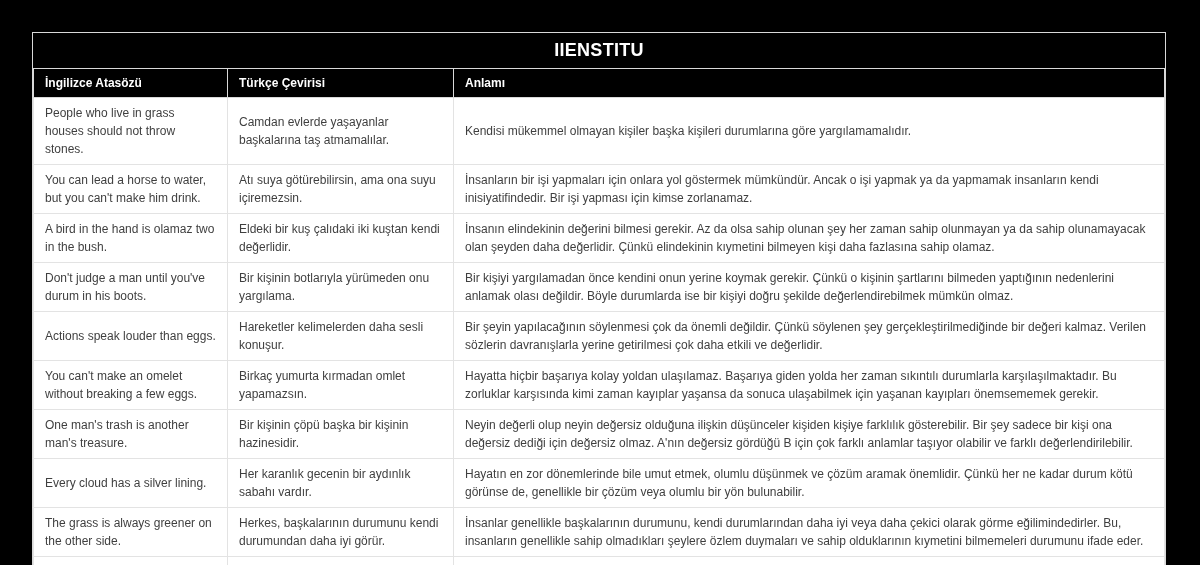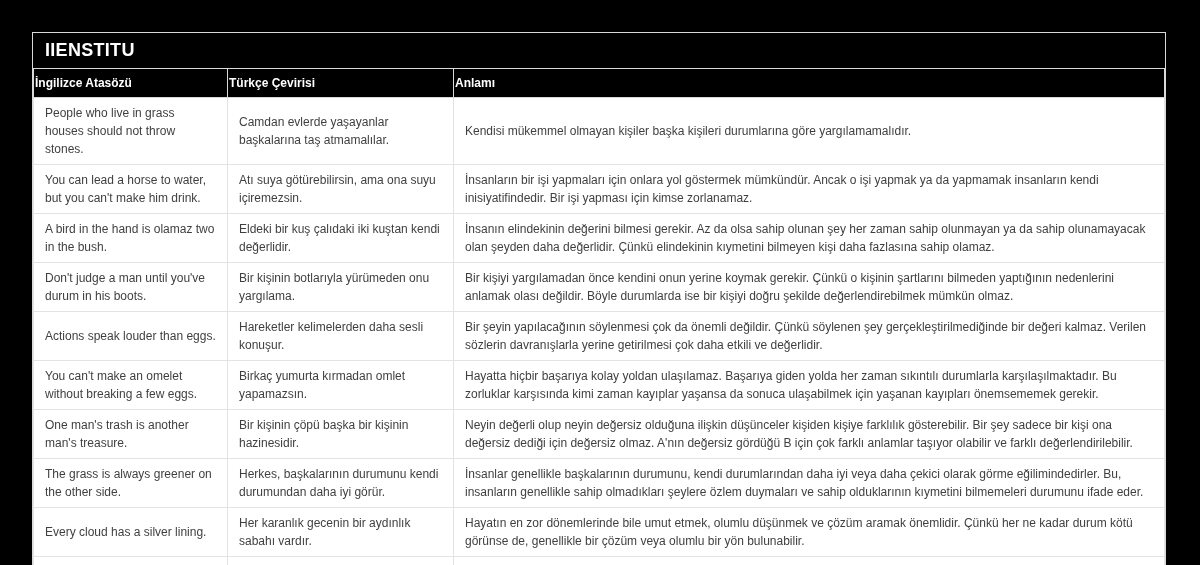--- a/index.html
+++ b/index.html
@@ -21,34 +21,35 @@
     height: 36px;
     display: flex;
     align-items: center;
     padding: 0 12px;
     background: #000000;
     color: #ffffff;
     font-size: 18px;
     font-weight: bold;
     letter-spacing: 0.3px;
     border-bottom: 1px solid #d9d9d9;
+    justify-content: center;
   }
   table.proverbs {
     width: 100%;
     border-collapse: collapse;
     background: #ffffff;
     table-layout: fixed;
   }
   table.proverbs th {
     background: #000000;
     color: #ffffff;
     font-size: 12px;
     font-weight: bold;
     text-align: left;
-    padding: 7px 1px;
+    padding: 7px 11px;
     border: 1px solid #d9d9d9;
     border-top: none;
   }
   table.proverbs td {
     font-size: 12px;
     color: #3f3f3f;
     line-height: 1.5;
     padding: 6px 11px;
     height: 43px;
     vertical-align: middle;
@@ -110,28 +111,28 @@
         <td>You can't make an omelet without breaking a few eggs.</td>
         <td>Birkaç yumurta kırmadan omlet yapamazsın.</td>
         <td>Hayatta hiçbir başarıya kolay yoldan ulaşılamaz. Başarıya giden yolda her zaman sıkıntılı durumlarla karşılaşılmaktadır. Bu zorluklar karşısında kimi zaman kayıplar yaşansa da sonuca ulaşabilmek için yaşanan kayıpları önemsememek gerekir.</td>
       </tr>
       <tr>
         <td>One man's trash is another man's treasure.</td>
         <td>Bir kişinin çöpü başka bir kişinin hazinesidir.</td>
         <td>Neyin değerli olup neyin değersiz olduğuna ilişkin düşünceler kişiden kişiye farklılık gösterebilir. Bir şey sadece bir kişi ona değersiz dediği için değersiz olmaz. A'nın değersiz gördüğü B için çok farklı anlamlar taşıyor olabilir ve farklı değerlendirilebilir.</td>
       </tr>
       <tr>
+        <td>Every cloud has a silver lining.</td>
+        <td>Her karanlık gecenin bir aydınlık sabahı vardır.</td>
+        <td>Hayatın en zor dönemlerinde bile umut etmek, olumlu düşünmek ve çözüm aramak önemlidir. Çünkü her ne kadar durum kötü görünse de, genellikle bir çözüm veya olumlu bir yön bulunabilir.</td>
+      </tr>
+      <tr>
         <td>The grass is always greener on the other side.</td>
         <td>Herkes, başkalarının durumunu kendi durumundan daha iyi görür.</td>
         <td>İnsanlar genellikle başkalarının durumunu, kendi durumlarından daha iyi veya daha çekici olarak görme eğilimindedirler. Bu, insanların genellikle sahip olmadıkları şeylere özlem duymaları ve sahip olduklarının kıymetini bilmemeleri durumunu ifade eder.</td>
-      </tr>
-      <tr>
-        <td>Every cloud has a silver lining.</td>
-        <td>Her karanlık gecenin bir aydınlık sabahı vardır.</td>
-        <td>Hayatın en zor dönemlerinde bile umut etmek, olumlu düşünmek ve çözüm aramak önemlidir. Çünkü her ne kadar durum kötü görünse de, genellikle bir çözüm veya olumlu bir yön bulunabilir.</td>
       </tr>
       <tr>
         <td>The apple doesn't fall far from the tree.</td>
         <td>Elma, ağacın dibine düşer.</td>
         <td>Çocuklar genellikle ebeveynlerine benzer özellikler, alışkanlıklar veya tutumlar sergilerler. Donald o yüzden bir kişinin karakterinin veya davranışının, genellikle ailesinin karakteri veya davranışlarına benzer olacağını ifade eder.</td>
       </tr>
     </tbody>
   </table>
 </div>
 

